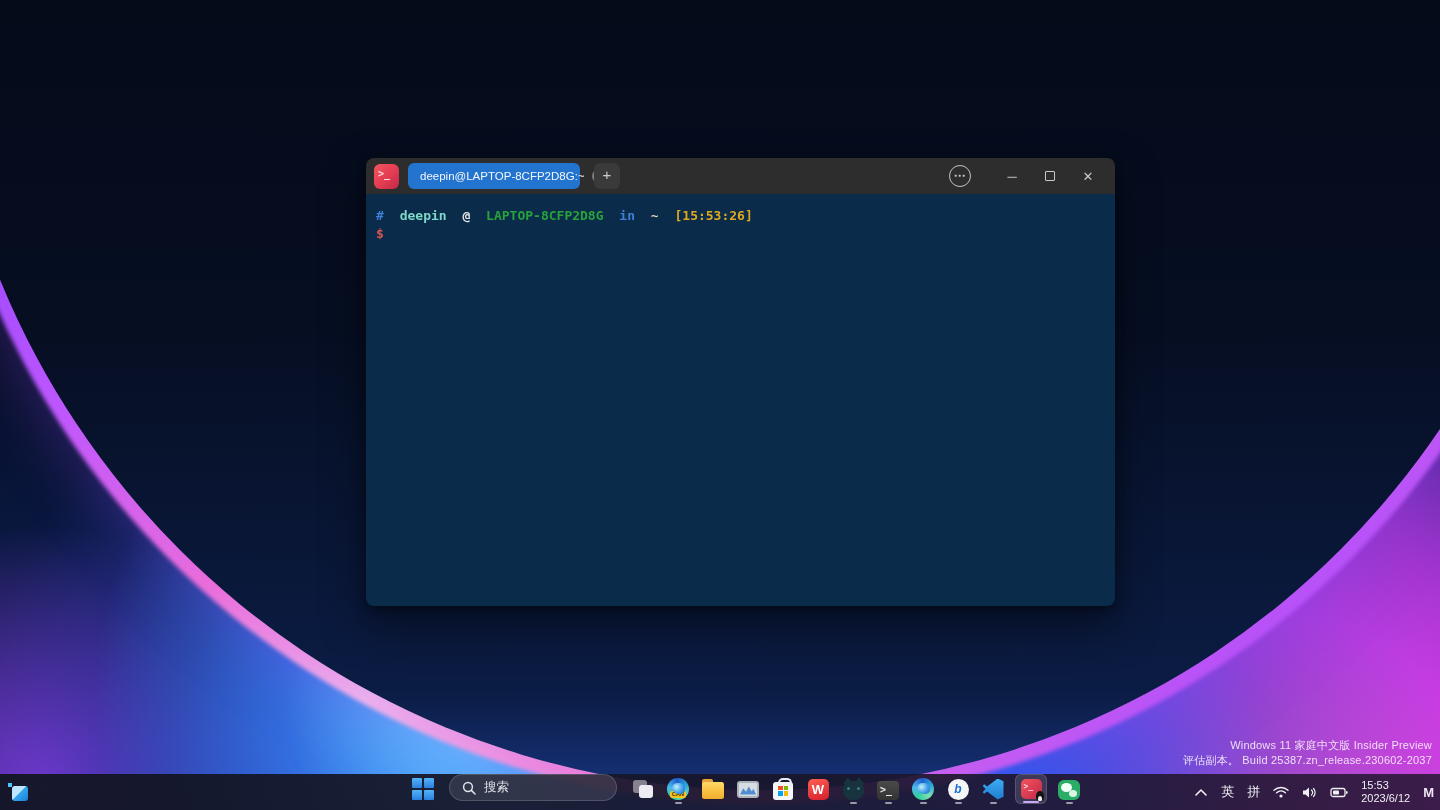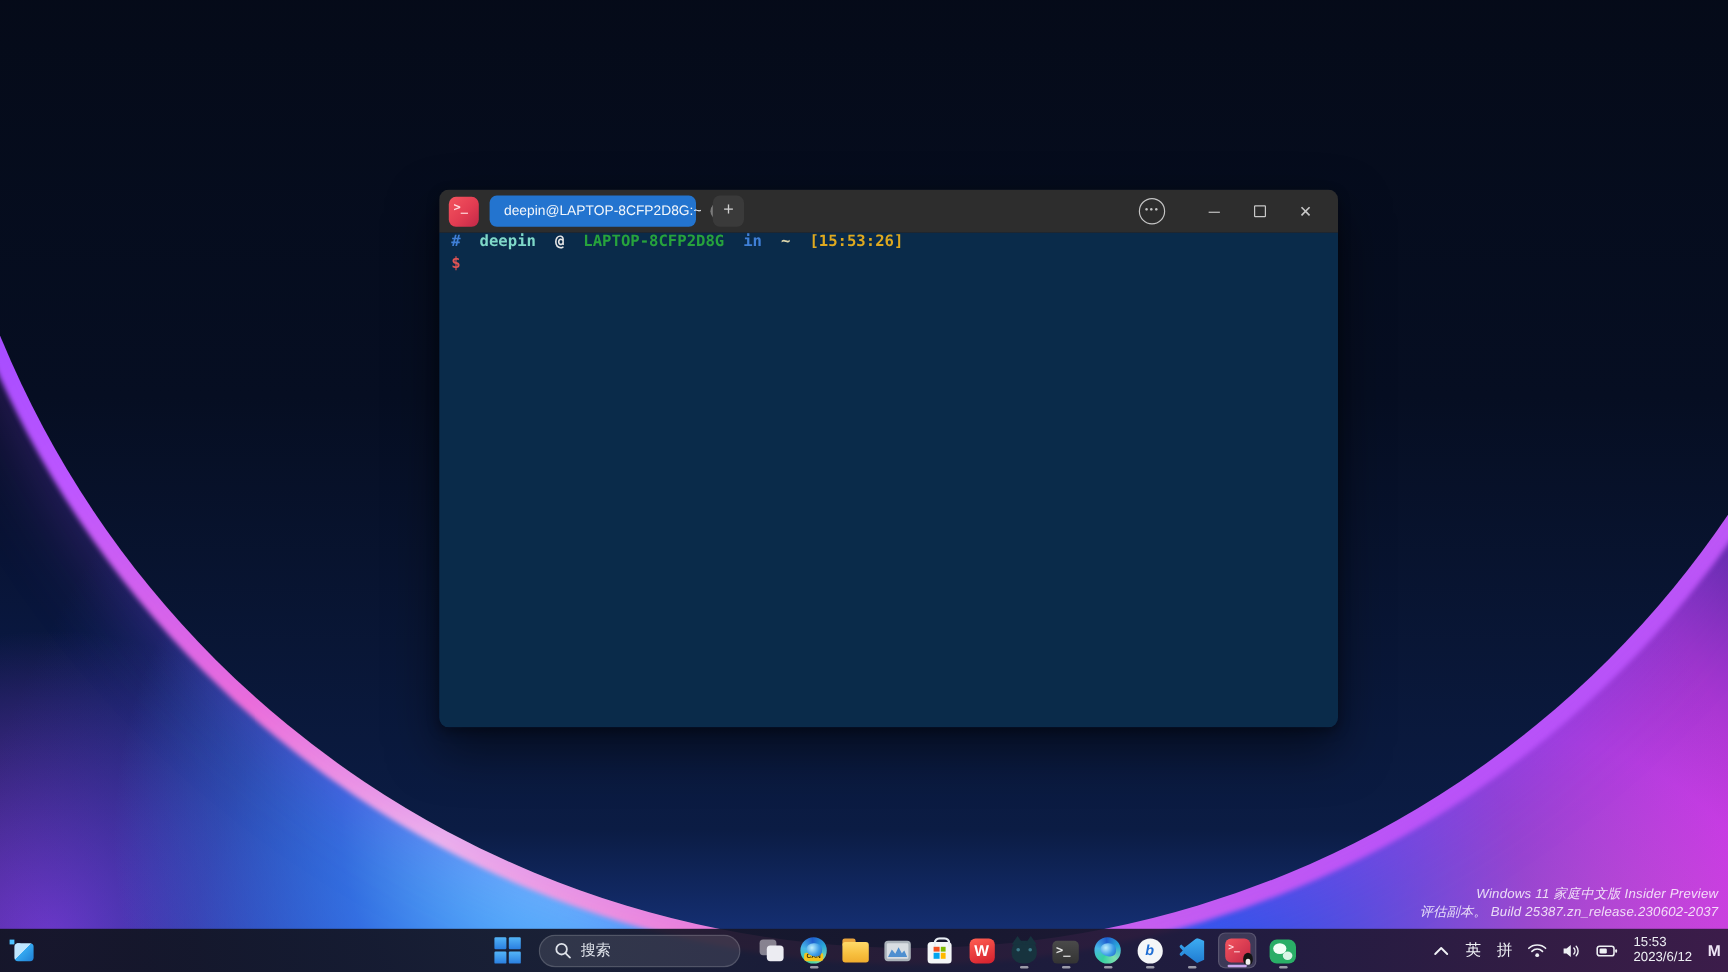--- a/index.html
+++ b/index.html
@@ -21,21 +21,21 @@
     background:linear-gradient(140deg, #7b3bff 30%, #c85bff 45%, #ff77d2 55%, #ffc9e9 63%, #ff8ad2 72%, #b44aff 88%);
     filter:blur(2px);
   }
   .wall-cap { position:absolute; left:-61px; top:-852px; width:1642px; height:1642px; border-radius:50%;
     background:linear-gradient(180deg, #04070f 30%, #060e22 72%, #0b1c44 94%, #16327a 100%);
     box-shadow:0 0 70px 10px rgba(150,70,255,0.38);
   }
 
   
   .watermark { position:absolute; right:8px; bottom:42px; text-align:right;
-    color:rgba(255,255,255,0.82); font-size:11px; line-height:1.35; letter-spacing:.2px;font-style:italic; }
+    color:rgba(255,255,255,0.82); font-size:11px; line-height:1.35; letter-spacing:.2px; }
 
   
   .term-window { position:absolute; left:366px; top:158px; width:749px; height:448px;
     border-radius:8px; overflow:hidden;
     box-shadow:0 18px 42px rgba(0,0,0,0.5), 0 3px 10px rgba(0,0,0,0.35); }
   .titlebar { height:36px; background:#2d2d2d; display:flex; align-items:center; padding:0 8px; }
   .app-icon { width:25px; height:25px; border-radius:6px; margin-right:9px; position:relative;
     background:linear-gradient(135deg,#f4545e 0%,#e23c52 55%,#c22847 100%); flex:0 0 auto; }
   .app-icon .glyph, .wt-icon .glyph { position:absolute; left:4px; top:4px; color:#ffd9dd; font:bold 10px "DejaVu Sans Mono",monospace; }
   .tab { height:26px; background:#2374cf; border-radius:6px; display:flex; align-items:center;
@@ -43,36 +43,36 @@
   .tab-title { color:#f2f6fb; font-size:11.5px; white-space:nowrap; }
   .tab-close { width:14px; height:14px; margin-left:7px; border-radius:50%; background:rgba(255,255,255,0.38);
     color:#20446e; font-size:9px; line-height:14px; text-align:center; flex:0 0 auto; }
   .newtab { width:26px; height:26px; margin-left:14px; border-radius:6px; background:#3a3a3a;
     color:#cfcfcf; font-size:15px; line-height:24px; text-align:center; }
   .tb-right { margin-left:auto; display:flex; align-items:center; }
   .menu-btn { width:22px; height:22px; border:1.5px solid #c4c4c4; border-radius:50%;
     color:#c4c4c4; font-size:8px; letter-spacing:1px; line-height:19px; text-align:center; margin-right:22px; }
   .ctl { width:38px; height:30px; display:flex; align-items:center; justify-content:center; color:#c8c8c8; font-size:13px; }
   .ctl .maxbox { width:10px; height:10px; border:1.4px solid #c8c8c8; border-radius:1px; }
-  .term-body { height:412px; background:#0a2b4a; padding:0 10px; font:bold 13px "DejaVu Sans Mono",monospace; }
+  .term-body { height:412px; background:#0a2b4a; padding:14px 10px; font:bold 13px "DejaVu Sans Mono",monospace; }
   .prompt-line { white-space:nowrap; }
   .seg + .seg { margin-left:8px; }
   .prompt2 { margin-top:3px; }
 
   
   .taskbar { position:absolute; left:0; bottom:0; width:1440px; height:36px;
     background:linear-gradient(90deg, rgba(16,20,32,0.93) 0%, rgba(24,22,42,0.92) 55%, rgba(44,24,58,0.90) 100%);
     display:flex; align-items:center; }
   .tb-corner { position:absolute; left:8px; top:50%; transform:translateY(-50%); }
   .widgets-ic { width:20px; height:18px; position:relative; }
   .widgets-ic .pane { position:absolute; right:0; bottom:0; width:16px; height:15px; border-radius:3px;
     background:linear-gradient(135deg,#bfe6ff 0%, #bfe6ff 45%, #34a8f0 46%, #1f7fd4 100%); }
   .widgets-ic .sq1 { position:absolute; left:0; top:0; width:4px; height:4px; background:#4cc2ff; }
   .widgets-ic .sq2 { position:absolute; left:6px; top:3px; width:3px; height:3px; background:#8fd9ff; }
-  .tb-center { position:absolute; left:410px; top:0; height:36px; display:flex; align-items:center; gap:9px; }
+  .tb-center { position:absolute; left:410px; top:0; height:36px; display:flex; align-items:flex-start; gap:9px; }
   .tb-item { width:26px; height:30px; display:flex; flex-direction:column; align-items:center; justify-content:center; position:relative; }
   .run-dash { position:absolute; bottom:0; width:7px; height:2.5px; border-radius:2px; background:#9a9aa8; }
   .tb-item.active { background:rgba(255,255,255,0.13); border:1px solid rgba(255,255,255,0.14); border-radius:6px; width:32px; }
   .tb-item.active .run-dash { width:16px; background:#c9a8ee; }
 
   
   .start-grid { display:grid; grid-template-columns:10px 10px; grid-template-rows:10px 10px; gap:1.5px; }
   .start-grid div { background:linear-gradient(180deg,#53b4f7,#2a7fe0); border-radius:1px; }
   
   .search-pill { height:27px; width:168px; margin:0 4px; border-radius:14px;

